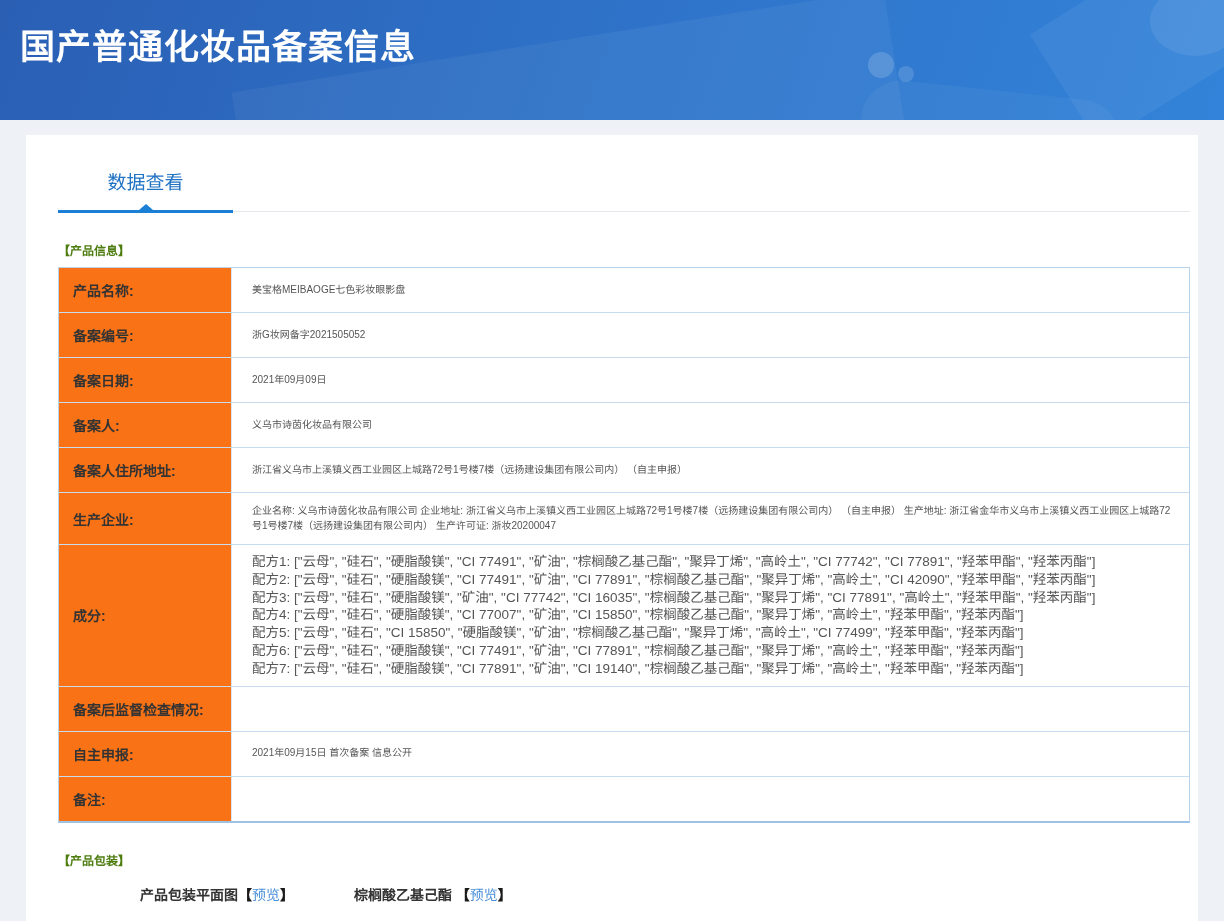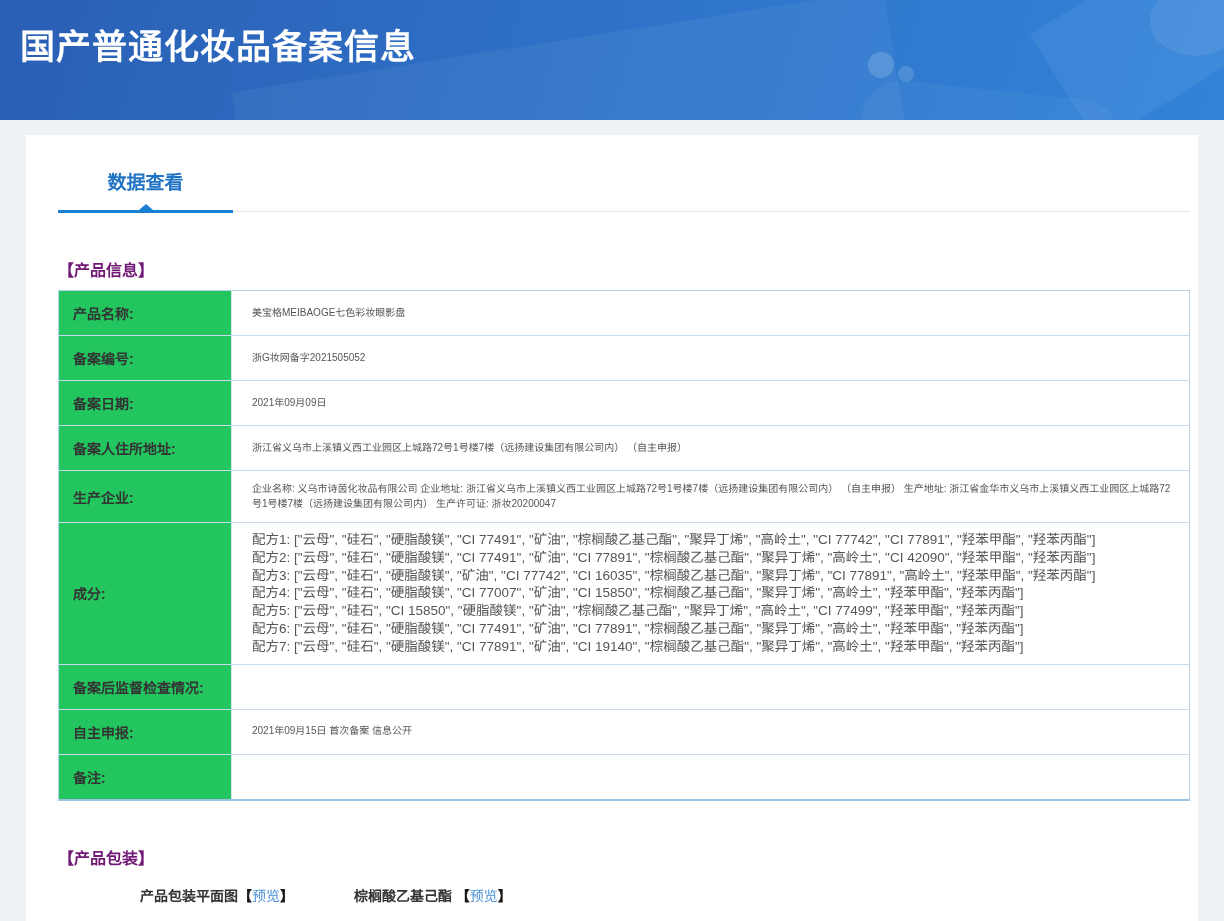--- a/index.html
+++ b/index.html
@@ -42,21 +42,21 @@
   }
   .inner { width: 1132px; }
 
   
   .tabbar { position: relative; width: 1132px; height: 48px; }
   .tab {
     display: inline-block;
     width: 175px;
     text-align: center;
     font-size: 19px;
-    font-weight: bold;
+    font-weight: normal;
     color: #2173c4;
     padding-top: 2px;
     cursor: pointer;
   }
   .tab-underline {
     position: absolute; left: 0; bottom: 0;
     width: 175px; height: 3px;
     background: #1c7fd6;
   }
   .tab-underline .tri {
@@ -68,38 +68,38 @@
     border-right: 7px solid transparent;
     border-bottom: 6px solid #1c7fd6;
   }
   .tab-restline {
     position: absolute; left: 175px; right: 0; bottom: 1px;
     height: 1px; background: #e4e7eb;
   }
 
   
   .section-title {
-    font-size: 16px;
-    font-weight: bold;
-    color: #701a75;
-    margin: 44px 0 9px 0;
+    font-size: 12px;
+    font-weight: bold;
+    color: #4d7c0f;
+    margin: 28px 0 9px 0;
   }
 
   
   .info-table {
     width: 1132px;
     border: 1px solid #b9d3ec;
     border-bottom: 2px solid #9cc2e5;
   }
   .t-row { display: flex; border-bottom: 1px solid #c9dcef; }
   .t-row:last-child { border-bottom: none; gap: 22px; }
   .t-label {
     width: 173px;
     flex: 0 0 173px;
-    background: #22c55e;
+    background: #f97316;
     border-right: 1px solid #d9e5f1;
     font-size: 14px;
     font-weight: bold;
     color: #333333;
     padding: 12px 6px 12px 14px;
     display: flex;
     align-items: center;
   }
   .t-value {
     flex: 1;
@@ -170,20 +170,24 @@
           <div class="t-label">产品名称:</div>
           <div class="t-value">美宝格MEIBAOGE七色彩妆眼影盘</div>
         </div>
         <div class="t-row">
           <div class="t-label">备案编号:</div>
           <div class="t-value">浙G妆网备字2021505052</div>
         </div>
         <div class="t-row">
           <div class="t-label">备案日期:</div>
           <div class="t-value">2021年09月09日</div>
+        </div>
+        <div class="t-row">
+          <div class="t-label">备案人:</div>
+          <div class="t-value">义乌市诗茵化妆品有限公司</div>
         </div>
         <div class="t-row">
           <div class="t-label">备案人住所地址:</div>
           <div class="t-value">浙江省义乌市上溪镇义西工业园区上城路72号1号楼7楼（远扬建设集团有限公司内） （自主申报）</div>
         </div>
         <div class="t-row">
           <div class="t-label">生产企业:</div>
           <div class="t-value">企业名称: 义乌市诗茵化妆品有限公司 企业地址: 浙江省义乌市上溪镇义西工业园区上城路72号1号楼7楼（远扬建设集团有限公司内） （自主申报） 生产地址: 浙江省金华市义乌市上溪镇义西工业园区上城路72号1号楼7楼（远扬建设集团有限公司内） 生产许可证: 浙妆20200047</div>
         </div>
         <div class="t-row">

